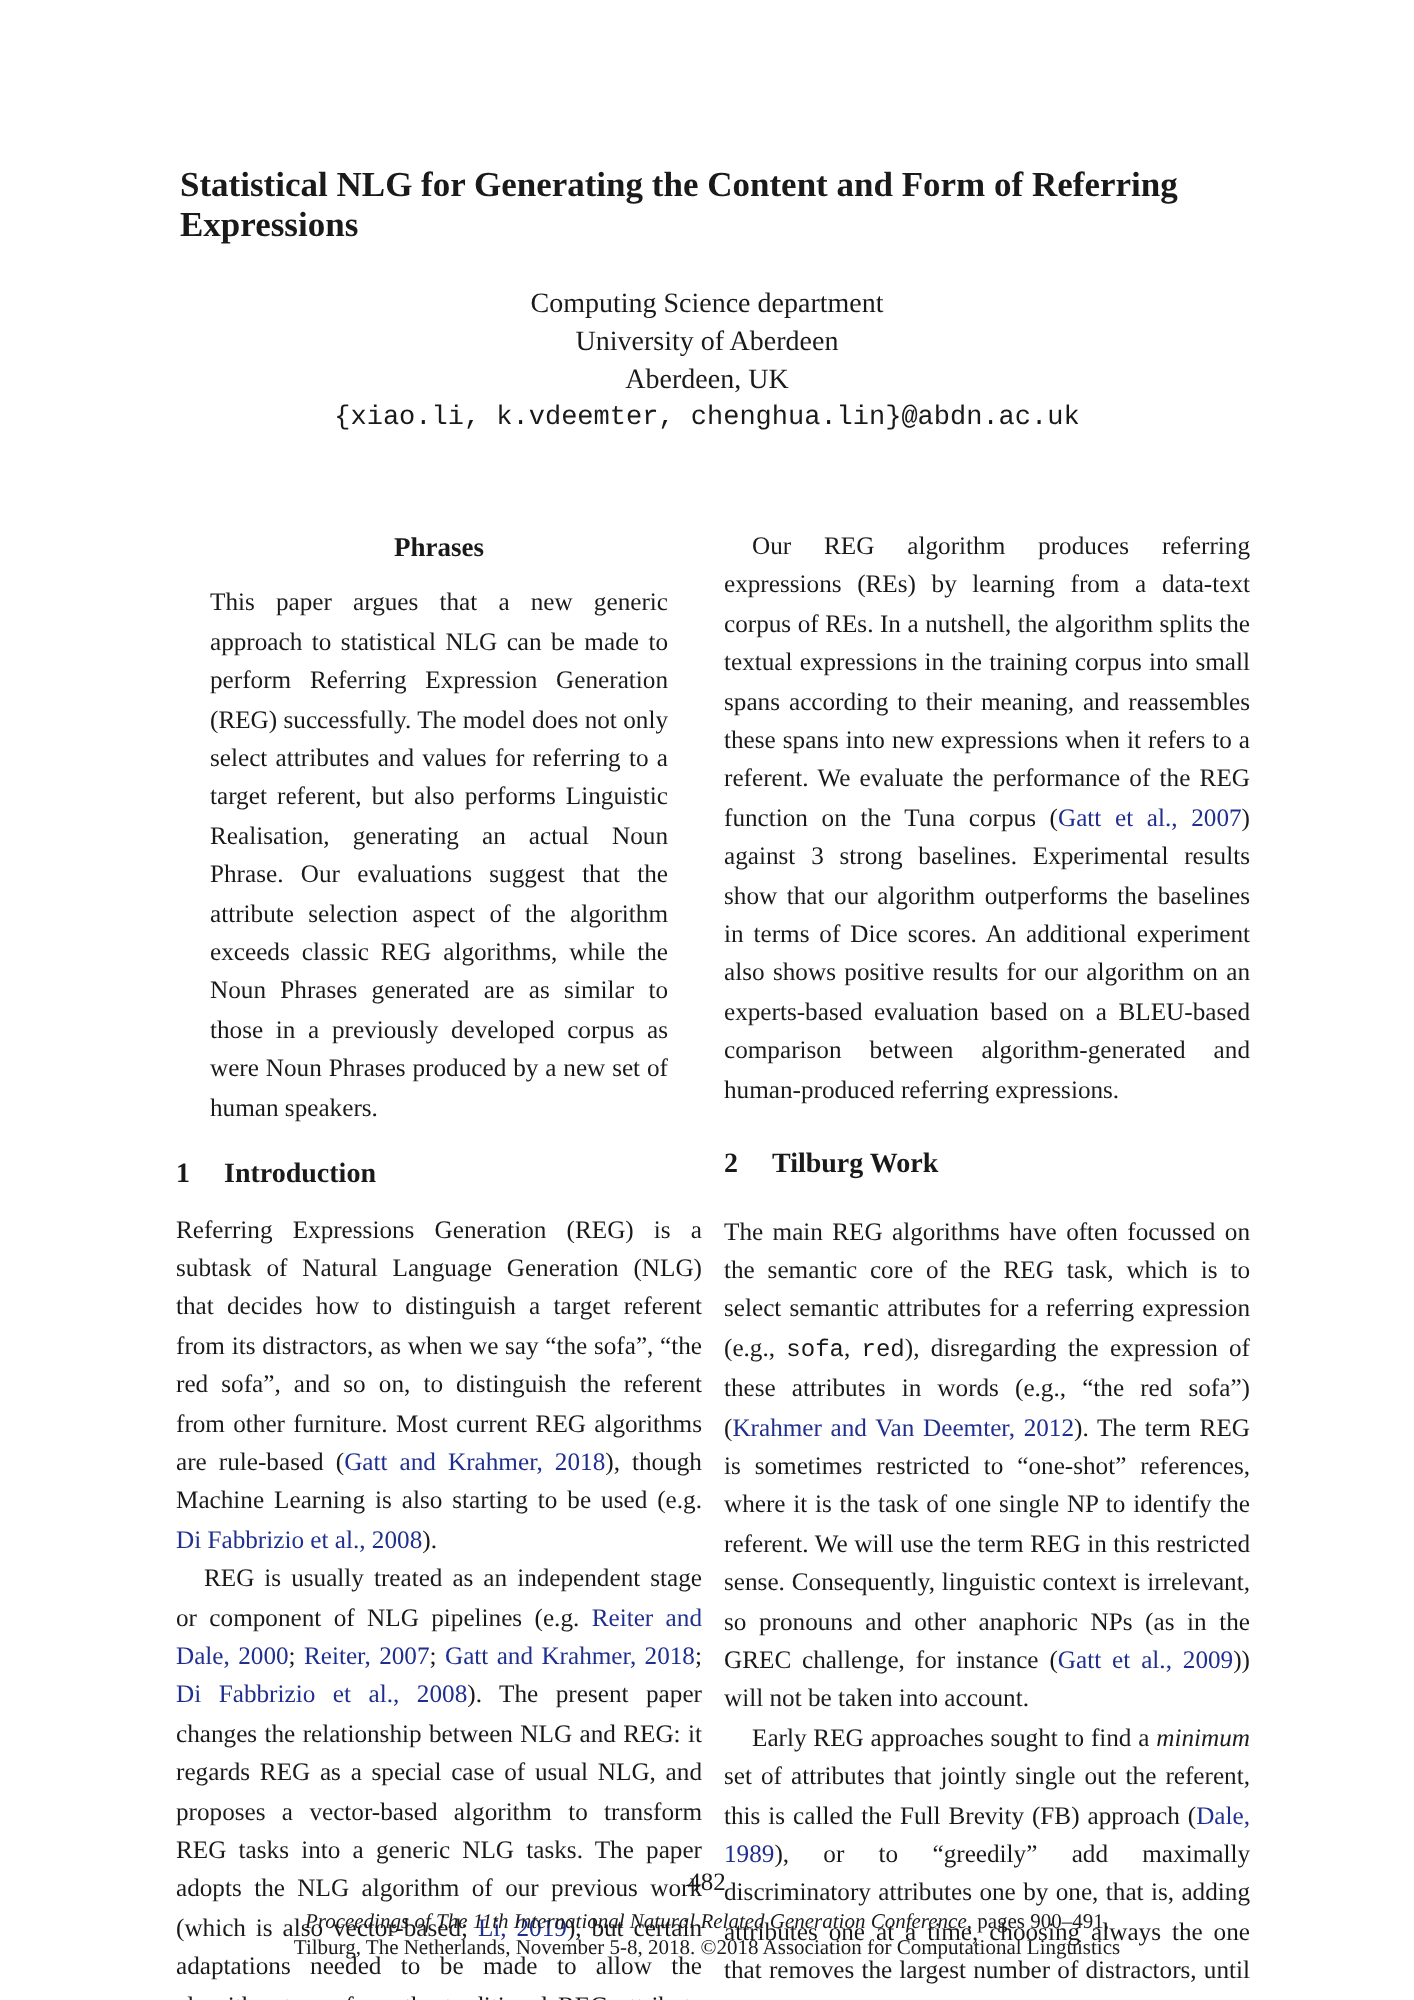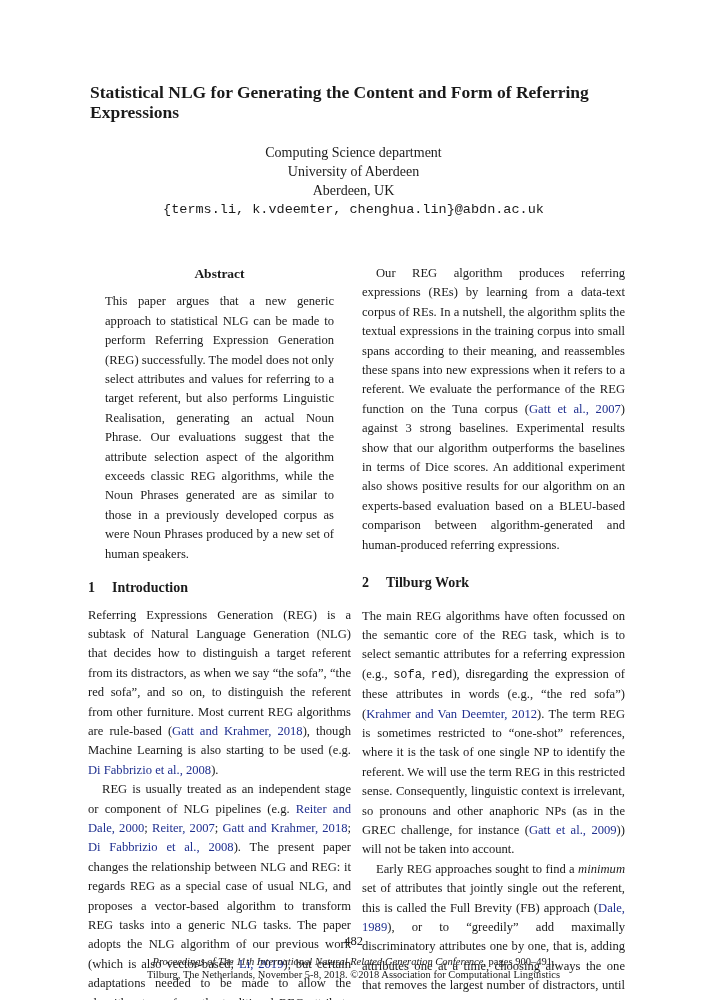--- a/index.html
+++ b/index.html
@@ -29,25 +29,25 @@
 </style>
 </head>
 <body>
 
 <div class="title">Statistical NLG for Generating the Content and Form of Referring Expressions</div>
 
 <div class="authors">
   <div>Computing Science department</div>
   <div>University of Aberdeen</div>
   <div>Aberdeen, UK</div>
-  <div class="email">{terms.li, k.vdeemter, chenghua.lin}@abdn.ac.uk</div>
+  <div class="email">{xiao.li, k.vdeemter, chenghua.lin}@abdn.ac.uk</div>
 </div>
 
 <div class="col left" style="top:264px;">
-  <p class="abstract-head">Abstract</p>
+  <p class="abstract-head">Phrases</p>
   <p class="abstract">This paper argues that a new generic approach to statistical NLG can be made to perform Referring Expression Generation (REG) successfully. The model does not only select attributes and values for referring to a target referent, but also performs Linguistic Realisation, generating an actual Noun Phrase. Our evaluations suggest that the attribute selection aspect of the algorithm exceeds classic REG algorithms, while the Noun Phrases generated are as similar to those in a previously developed corpus as were Noun Phrases produced by a new set of human speakers.</p>
 
   <p class="sec-head" style="margin-top:14px; margin-bottom:8px;"><span class="num">1</span><span>Introduction</span></p>
 
   <p><span>Referring Expressions Generation (REG) is a subtask of Natural Language Generation (NLG) that decides how to distinguish a target referent from its distractors, as when we say “the sofa”, “the red sofa”, and so on, to distinguish the referent from other furniture. Most current REG algorithms are rule-based (</span><a class="cite">Gatt and Krahmer, 2018</a><span>), though Machine Learning is also starting to be used (e.g. </span><a class="cite">Di Fabbrizio et al., 2008</a><span>).</span></p>
 
   <p class="indent"><span>REG is usually treated as an independent stage or component of NLG pipelines (e.g. </span><a class="cite">Reiter and Dale, 2000</a><span>; </span><a class="cite">Reiter, 2007</a><span>; </span><a class="cite">Gatt and Krahmer, 2018</a><span>; </span><a class="cite">Di Fabbrizio et al., 2008</a><span>). The present paper changes the relationship between NLG and REG: it regards REG as a special case of usual NLG, and proposes a vector-based algorithm to transform REG tasks into a generic NLG tasks. The paper adopts the NLG algorithm of our previous work (which is also vector-based; </span><a class="cite">Li, 2019</a><span>), but certain adaptations needed to be made to allow the algorithm to perform the traditional REG attribute selection task.</span></p>
 </div>
 
 <div class="col right" style="top:264px;">

